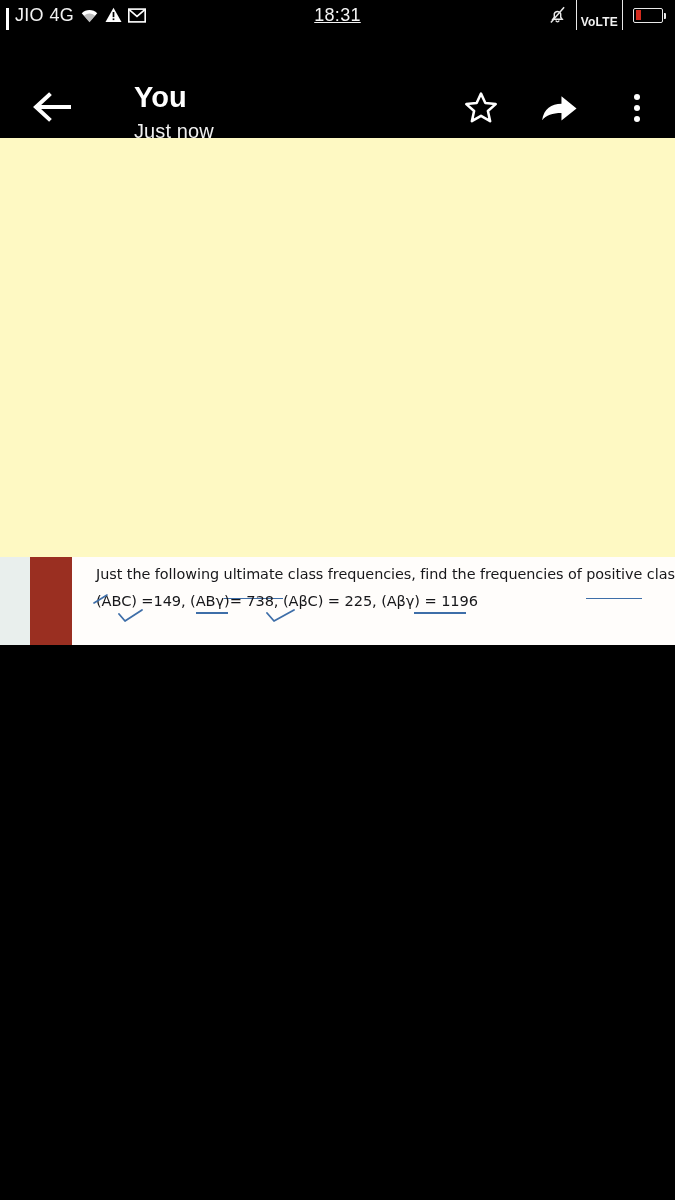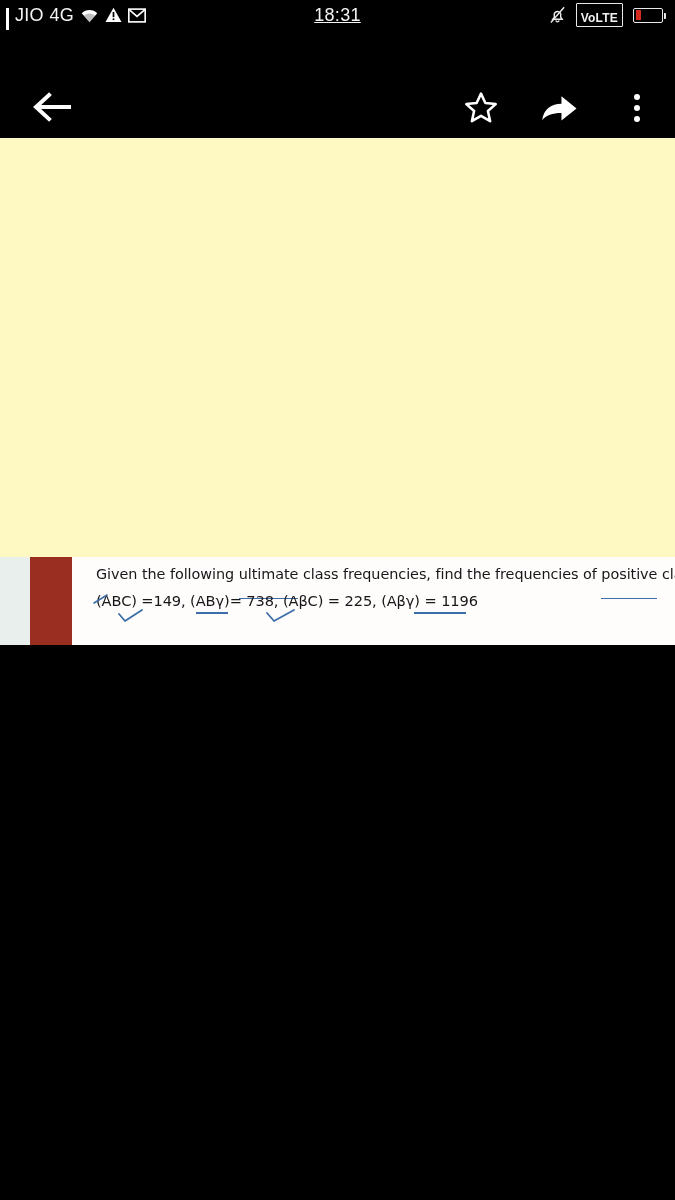--- a/index.html
+++ b/index.html
@@ -50,21 +50,21 @@
   .signal i:nth-child(3) { height: 9px; }
   .signal i:nth-child(4) { height: 13px; }
 
   .ico { display: inline-block; line-height: 0; }
 
   
   .volte {
     border: 1.6px solid #e8e8e8;
     color: #f2f2f2;
     font-size: 12px; font-weight: bold;
-    padding: 8px 4px 1px 4px;
+    padding: 16px 4px 1px 4px;
     letter-spacing: .2px;
     line-height: 1.05;
     border-radius: 1px;
   }
   
   .batt {
     position: relative; width: 30px; height: 15px;
     border: 1.6px solid #e9e9e9; border-radius: 2px;
     display: flex; align-items: center; padding: 1.5px;
   }
@@ -211,20 +211,24 @@
 
     <div id="back-button">
       <span class="ico">
         <svg width="42" height="30" viewBox="0 0 42 30">
           <line x1="3" y1="15" x2="39" y2="15" stroke="#ffffff" stroke-width="4"></line>
           <polyline points="17,3 4,15 17,27" fill="none" stroke="#ffffff" stroke-width="4" stroke-linecap="square"></polyline>
         </svg>
       </span>
     </div>
 
+    <div id="title-block">
+      <div id="page-title">You</div>
+      <div id="page-subtitle">Just now</div>
+    </div>
 
     <div id="app-bar-actions">
 
       <div class="action-btn">
         <span class="ico">
           <svg width="38" height="36" viewBox="0 0 24 24">
             <path d="M12 2.4 l2.9 6.3 6.9 .7 -5.2 4.6 1.5 6.8 -6.1 -3.6 -6.1 3.6 1.5 -6.8 -5.2 -4.6 6.9 -.7 Z" fill="none" stroke="#ffffff" stroke-width="1.7" stroke-linejoin="round"></path>
           </svg>
         </span>
       </div>
@@ -246,21 +250,21 @@
       </div>
 
     </div>
   </div>
 
   <div id="message-image">
     <div id="img-left-strip"></div>
     <div id="img-red-band"></div>
     <div id="img-content">
       <div class="doc-line" id="doc-line-1">
-        <span>Given the following </span><span class="ul-blue">ultimate</span><span> class frequencies, find the frequencies of </span><span class="ul-blue">positive</span><span> class.</span>
+        <span>Just the following </span><span class="ul-blue">ultimate</span><span> class frequencies, find the frequencies of </span><span class="ul-blue">positive</span><span> class.</span>
       </div>
       <div class="doc-line" id="doc-line-2">(ABC) =149,    (ABγ)= 738,    (AβC) = 225,    (Aβγ) = 1196</div>
     </div>
 
     <span class="hw" id="mark-slash-1" style="top:34px; left:93px;">
       <svg width="16" height="12" viewBox="0 0 16 12">
         <line x1="1" y1="10" x2="14" y2="2" stroke="#3e6ea8" stroke-width="1.6" stroke-linecap="round"></line>
       </svg>
     </span>
     <span class="hw" id="mark-check-1" style="top:52px; left:118px;">

